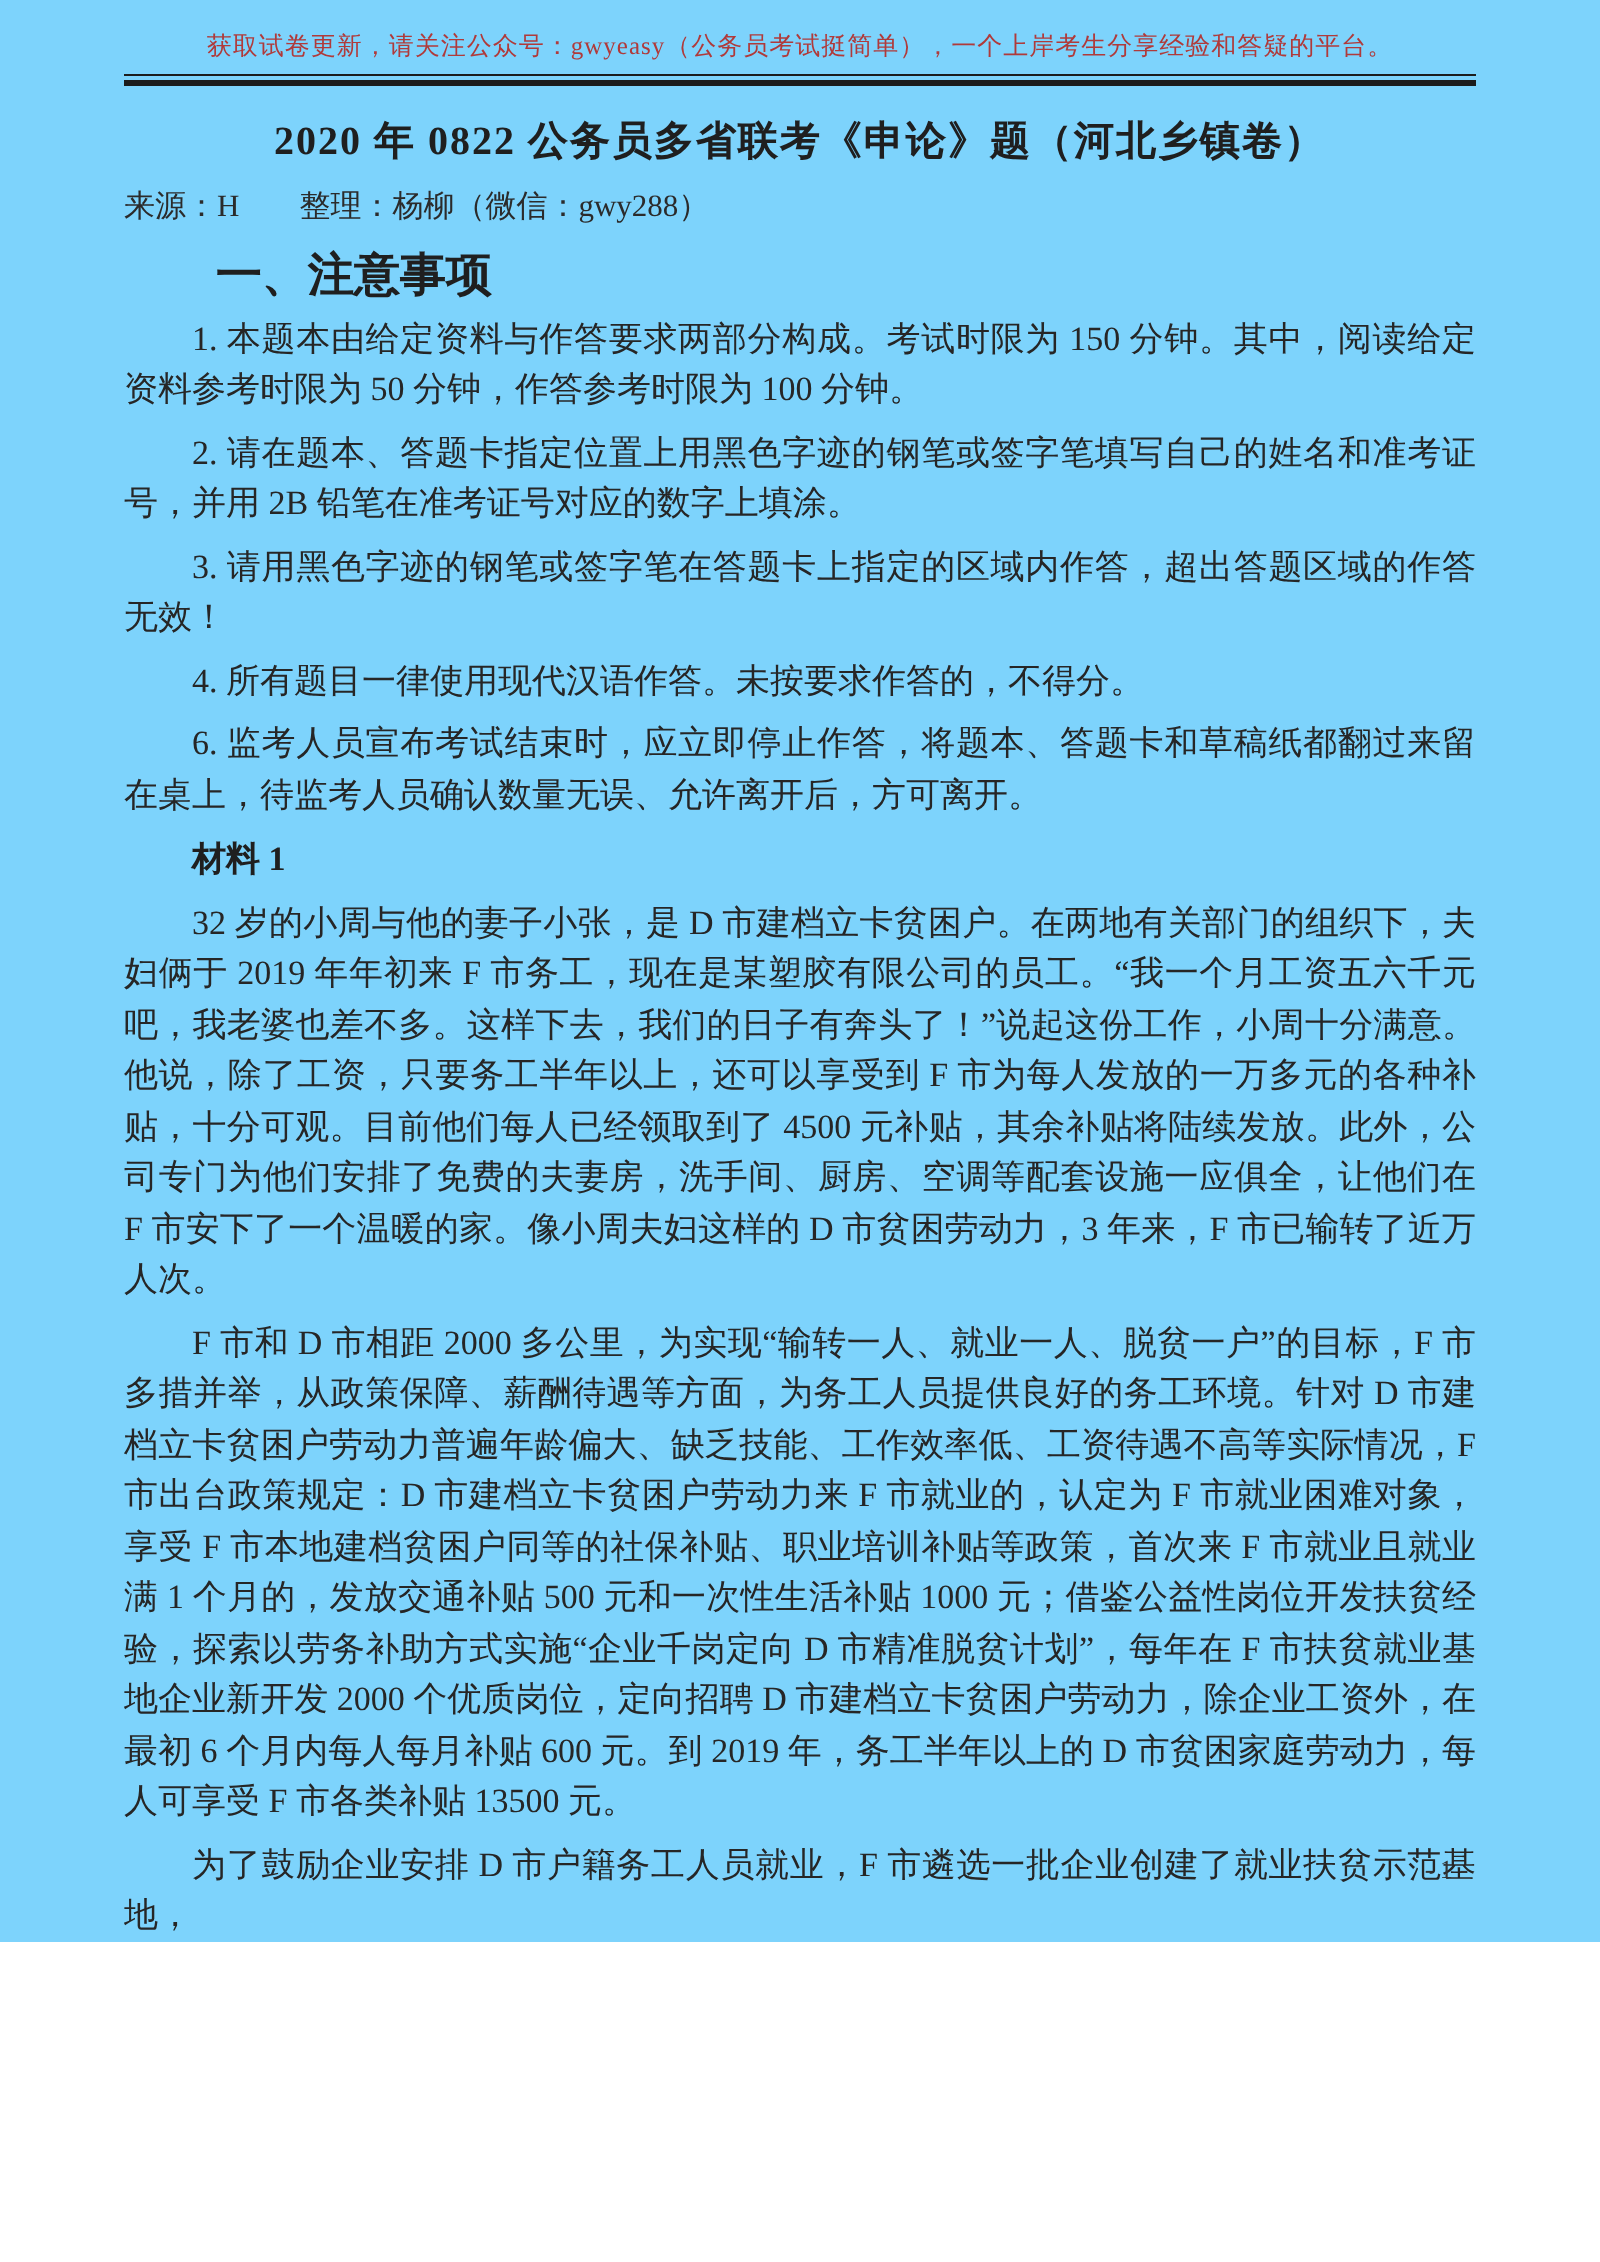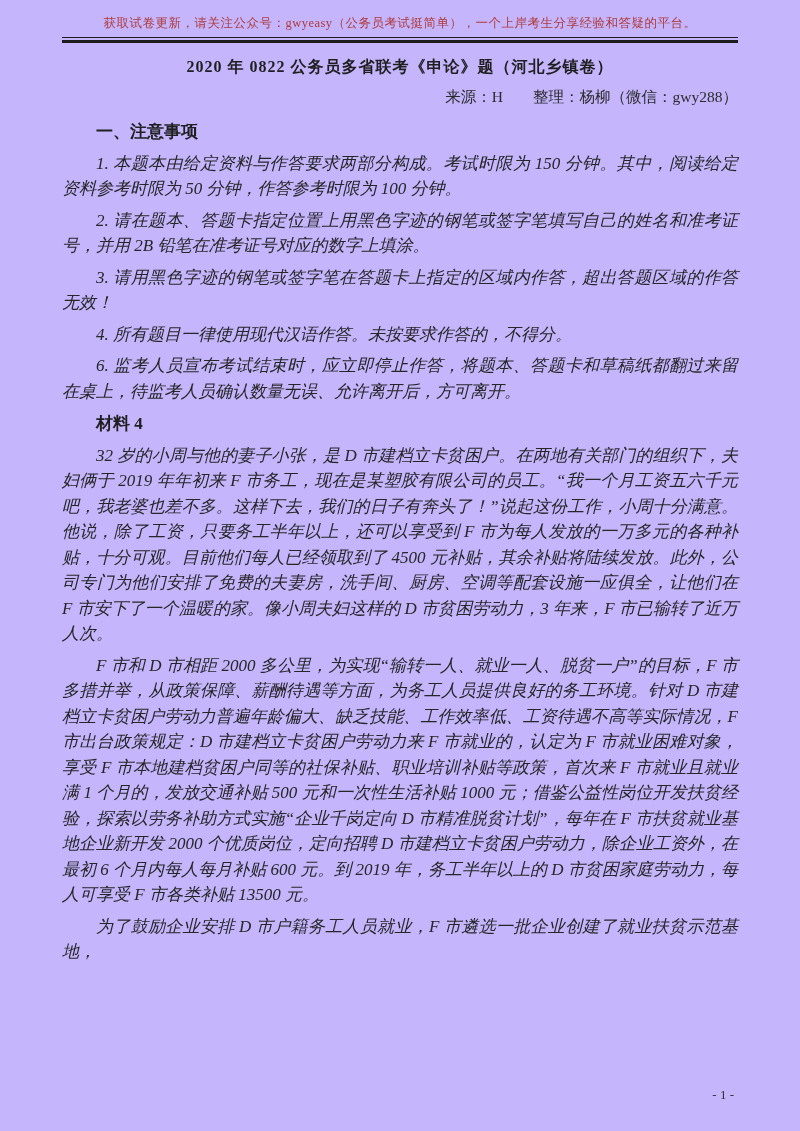--- a/index.html
+++ b/index.html
@@ -3,23 +3,23 @@
 <meta charset="utf-8">
 <style>
   html, body {
     margin: 0;
     padding: 0;
     background: #ffffff;
   }
   .page {
     position: relative;
     width: 800px;
-    height: 1131px;
+    height: 971px;
     margin: 0 auto;
-    background: #c4b5fd;
+    background: #7dd3fc;
     font-family: "Liberation Serif", "DejaVu Serif", serif;
     color: #262626;
     overflow: hidden;
     box-sizing: border-box;
   }
   .inner {
     padding: 0 62px;
   }
   
   .promo {
@@ -36,58 +36,57 @@
   .rule-thin {
     border-top: 1.5px solid #1c1c1c;
   }
   .rule-thick {
     margin-top: 2px;
     border-top: 3px solid #1c1c1c;
   }
   
   .title {
     margin: 14px 0 0 0;
-    font-size: 16px;
+    font-size: 20px;
     font-weight: 700;
     text-align: center;
     letter-spacing: 1px;
     color: #1f1f1f;
   }
   .byline {
     margin-top: 9px;
     display: flex;
-    justify-content: flex-end;
+    justify-content: flex-start;
     gap: 30px;
     font-size: 15.5px;
     color: #2b2b2b;
   }
   
   .doc-body {
     font-size: 17px;
     line-height: 25.5px;
     text-align: justify;
   }
   .doc-body h2 {
     margin: 11px 0 0 0;
-    font-size: 17px;
+    font-size: 23px;
     font-weight: 700;
     text-indent: 2em;
     color: #1f1f1f;
   }
   .doc-body h3 {
     margin: 7px 0 0 0;
     font-size: 17px;
     font-weight: 700;
     text-indent: 2em;
     color: #1f1f1f;
   }
   .doc-body p {
     margin: 6px 0 0 0;
     text-indent: 2em;
-    font-style: italic;
   }
   
   .page-number {
     position: absolute;
     right: 66px;
     bottom: 28px;
     font-size: 13px;
     color: #333333;
   }
 </style>
@@ -116,21 +115,21 @@
 
       <h2>一、注意事项</h2>
 
       <p>1. 本题本由给定资料与作答要求两部分构成。考试时限为 150 分钟。其中，阅读给定资料参考时限为 50 分钟，作答参考时限为 100 分钟。</p>
       <p>2. 请在题本、答题卡指定位置上用黑色字迹的钢笔或签字笔填写自己的姓名和准考证号，并用 2B 铅笔在准考证号对应的数字上填涂。</p>
       <p>3. 请用黑色字迹的钢笔或签字笔在答题卡上指定的区域内作答，超出答题区域的作答无效！</p>
       <p>4. 所有题目一律使用现代汉语作答。未按要求作答的，不得分。</p>
       <p>6. 监考人员宣布考试结束时，应立即停止作答，将题本、答题卡和草稿纸都翻过来留在桌上，待监考人员确认数量无误、允许离开后，方可离开。</p>
 
 
-      <h3>材料 4</h3>
+      <h3>材料 1</h3>
 
       <p>32 岁的小周与他的妻子小张，是 D 市建档立卡贫困户。在两地有关部门的组织下，夫妇俩于 2019 年年初来 F 市务工，现在是某塑胶有限公司的员工。“我一个月工资五六千元吧，我老婆也差不多。这样下去，我们的日子有奔头了！”说起这份工作，小周十分满意。他说，除了工资，只要务工半年以上，还可以享受到 F 市为每人发放的一万多元的各种补贴，十分可观。目前他们每人已经领取到了 4500 元补贴，其余补贴将陆续发放。此外，公司专门为他们安排了免费的夫妻房，洗手间、厨房、空调等配套设施一应俱全，让他们在 F 市安下了一个温暖的家。像小周夫妇这样的 D 市贫困劳动力，3 年来，F 市已输转了近万人次。</p>
       <p>F 市和 D 市相距 2000 多公里，为实现“输转一人、就业一人、脱贫一户”的目标，F 市多措并举，从政策保障、薪酬待遇等方面，为务工人员提供良好的务工环境。针对 D 市建档立卡贫困户劳动力普遍年龄偏大、缺乏技能、工作效率低、工资待遇不高等实际情况，F 市出台政策规定：D 市建档立卡贫困户劳动力来 F 市就业的，认定为 F 市就业困难对象，享受 F 市本地建档贫困户同等的社保补贴、职业培训补贴等政策，首次来 F 市就业且就业满 1 个月的，发放交通补贴 500 元和一次性生活补贴 1000 元；借鉴公益性岗位开发扶贫经验，探索以劳务补助方式实施“企业千岗定向 D 市精准脱贫计划”，每年在 F 市扶贫就业基地企业新开发 2000 个优质岗位，定向招聘 D 市建档立卡贫困户劳动力，除企业工资外，在最初 6 个月内每人每月补贴 600 元。到 2019 年，务工半年以上的 D 市贫困家庭劳动力，每人可享受 F 市各类补贴 13500 元。</p>
       <p>为了鼓励企业安排 D 市户籍务工人员就业，F 市遴选一批企业创建了就业扶贫示范基地，</p>
 
     </div>
 
   </div>
 
   <div class="page-number">- 1 -</div>

